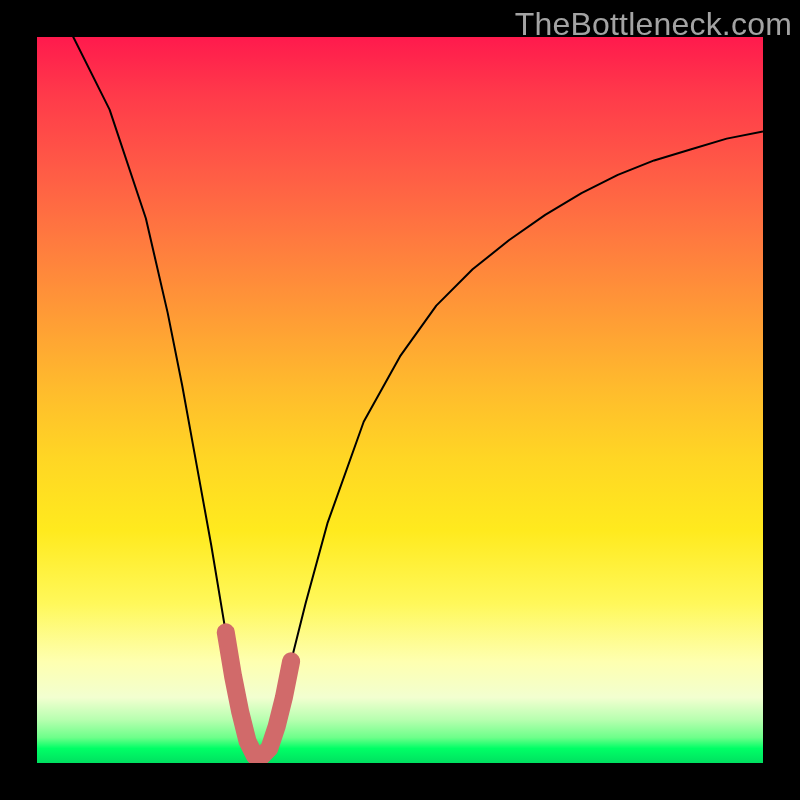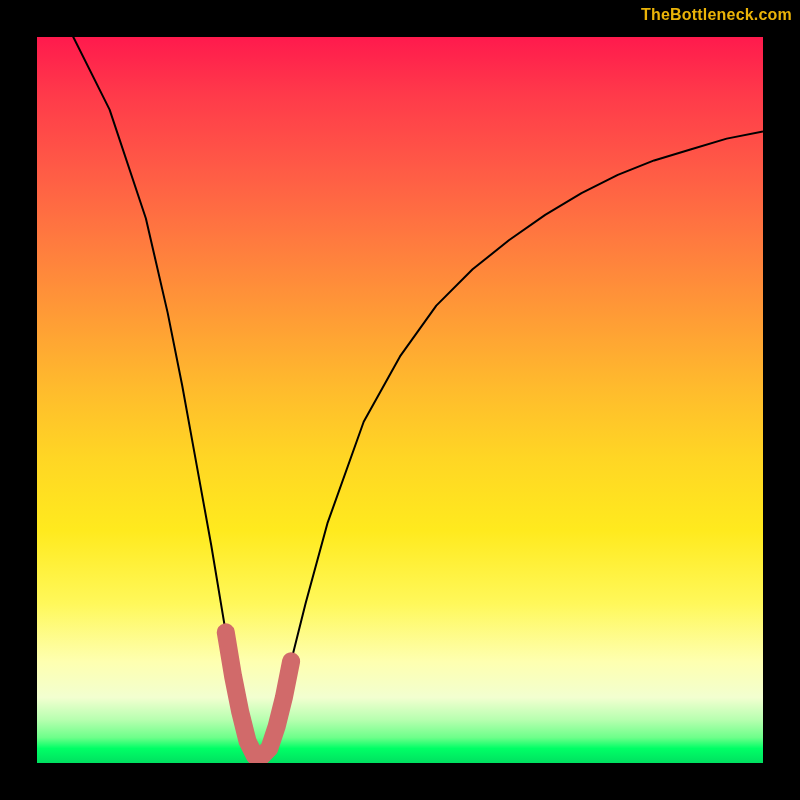--- a/index.html
+++ b/index.html
@@ -39,23 +39,23 @@
       #f2ffd0 91%,
       #b8ffb0 94%,
       #6dff8a 96.5%,
       #00ff66 98%,
       #00e060 100%);
   }
   .watermark {
     position: absolute;
     top: 6px;
     right: 8px;
-    color: #eab308;
-    font-size: 16px;
-    font-weight: 700;
+    color: #a3a3a3;
+    font-size: 32px;
+    font-weight: 400;
     letter-spacing: 0.2px;
     pointer-events: none;
   }
   svg {
     position: absolute;
     top: 0;
     left: 0;
   }
 </style>
 </head>

